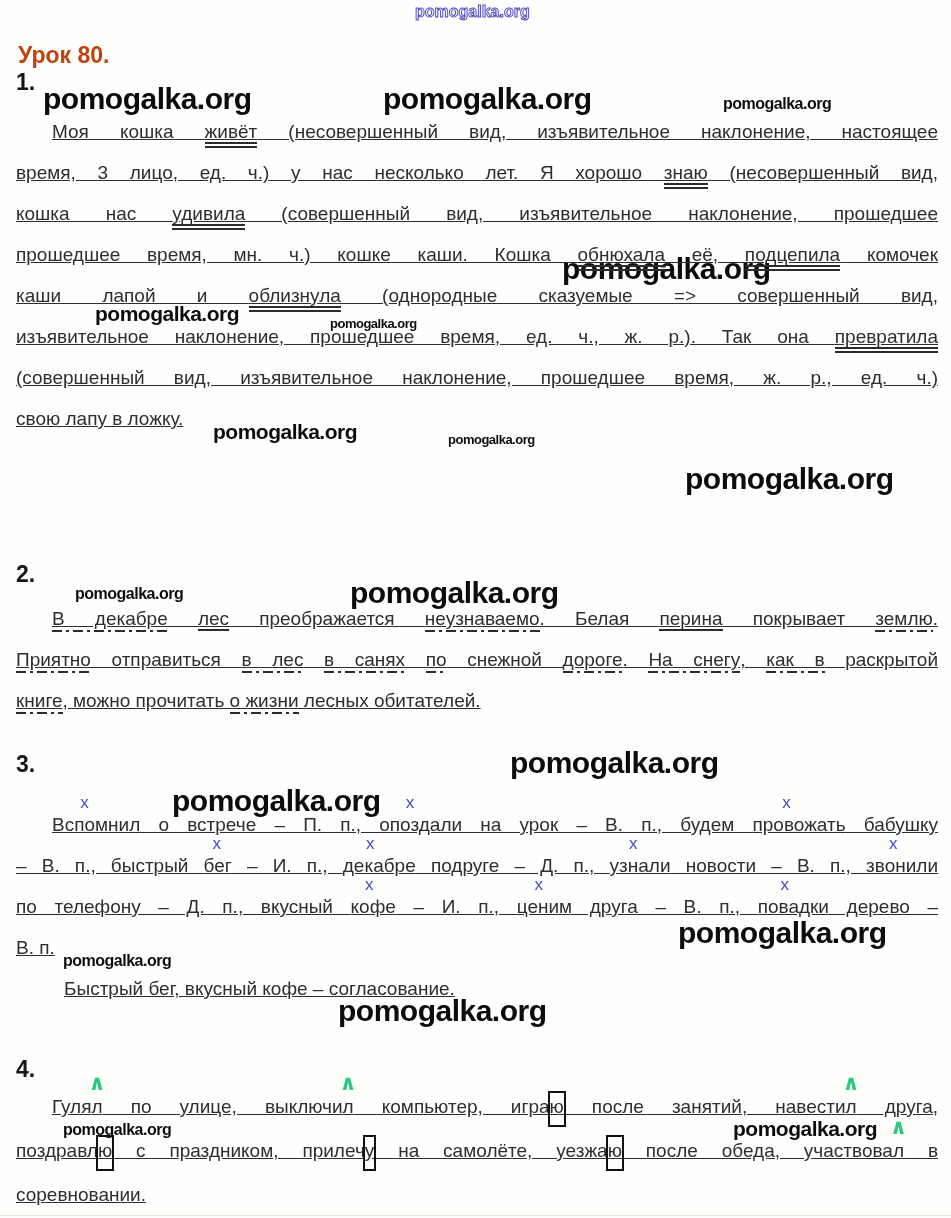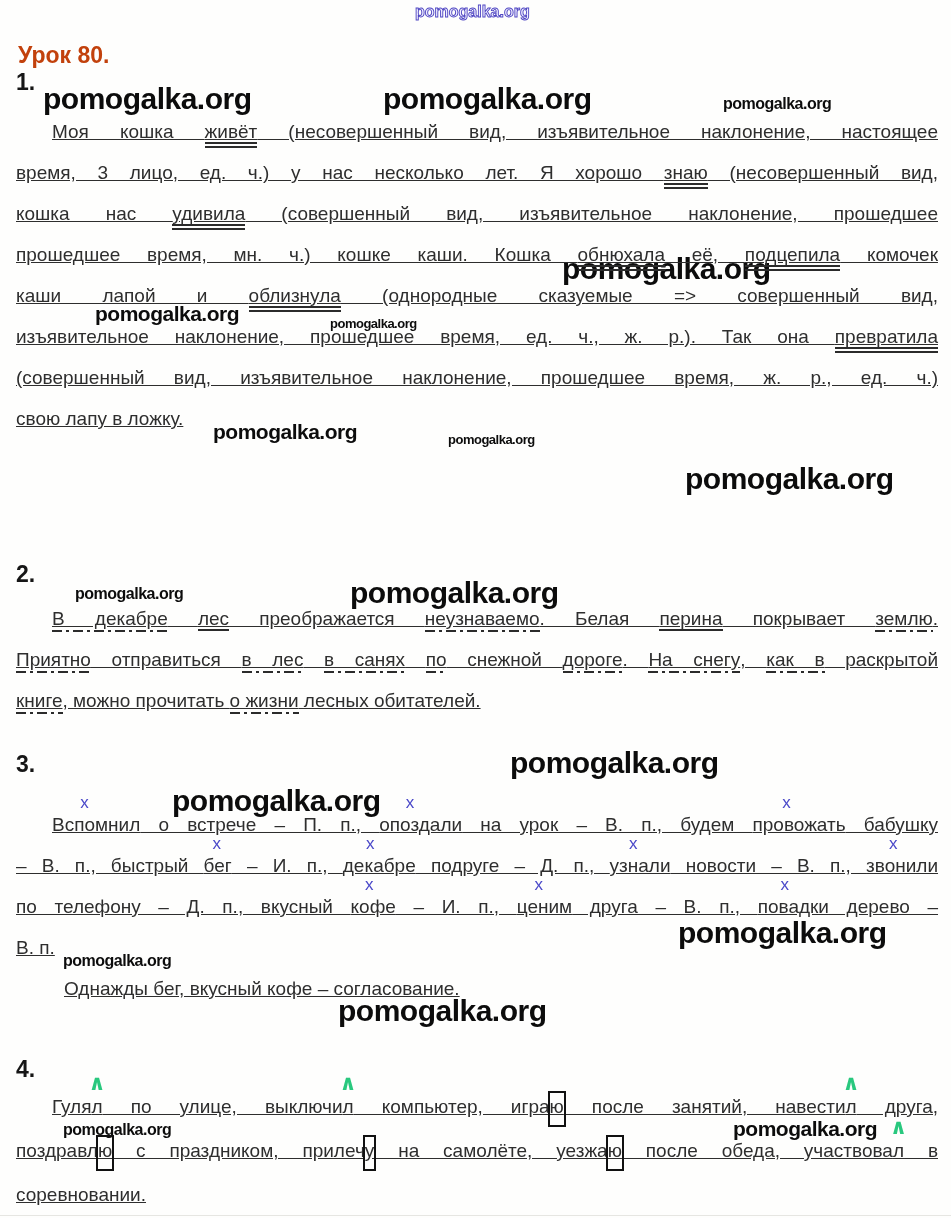--- a/index.html
+++ b/index.html
@@ -91,21 +91,21 @@
       <div class="line just"><span class="u-dd">Приятно</span><span> отправиться </span><span class="u-dd">в лес</span><span> </span><span class="u-dd">в санях</span><span> </span><span class="u-dd">по</span><span> снежной </span><span class="u-dd">дороге</span><span>. </span><span class="u-dd">На снегу</span><span>, </span><span class="u-dd">как в</span><span> раскрытой</span></div>
       <div class="line"><span class="u-dd">книге</span><span>, можно прочитать </span><span class="u-dd">о жизни</span><span> лесных обитателей.</span></div>
     </div>
 
   <div class="secnum" id="num3">3.</div>
   <div class="para" id="para3">
       <div class="line just ind1"><span class="xm">Вспомнил</span><span> о встрече – П. п., </span><span class="xm">опоздали</span><span> на урок – В. п., будем </span><span class="xm">провожать</span><span> бабушку</span></div>
       <div class="line just"><span>– В. п., быстрый </span><span class="xm">бег</span><span> – И. п., </span><span class="xm">декабре</span><span> подруге – Д. п., </span><span class="xm">узнали</span><span> новости – В. п., </span><span class="xm">звонили</span></div>
       <div class="line just"><span>по телефону – Д. п., вкусный </span><span class="xm">кофе</span><span> – И. п., </span><span class="xm">ценим</span><span> друга – В. п., </span><span class="xm">повадки</span><span> дерево –</span></div>
       <div class="line"><span>В. п.</span></div>
-      <div class="line ind2"><span>Однажды бег, вкусный кофе – согласование.</span></div>
+      <div class="line ind2"><span>Быстрый бег, вкусный кофе – согласование.</span></div>
     </div>
 
   <div class="secnum" id="num4">4.</div>
   <div class="para" id="para4">
       <div class="line just ind1"><span>Гуля</span><span class="caret">л</span><span> по улице, выключи</span><span class="caret">л</span><span> компьютер, игра</span><span class="boxed">ю</span><span> после занятий, навести</span><span class="caret">л</span><span> друга,</span></div>
       <div class="line just"><span>поздравл</span><span class="boxed">ю</span><span> с праздником, прилеч</span><span class="boxed">у</span><span> на самолёте, уезжа</span><span class="boxed">ю</span><span> после обеда, участвова</span><span class="caret">л</span><span> в</span></div>
       <div class="line"><span>соревновании.</span></div>
     </div>
 
 </div>

